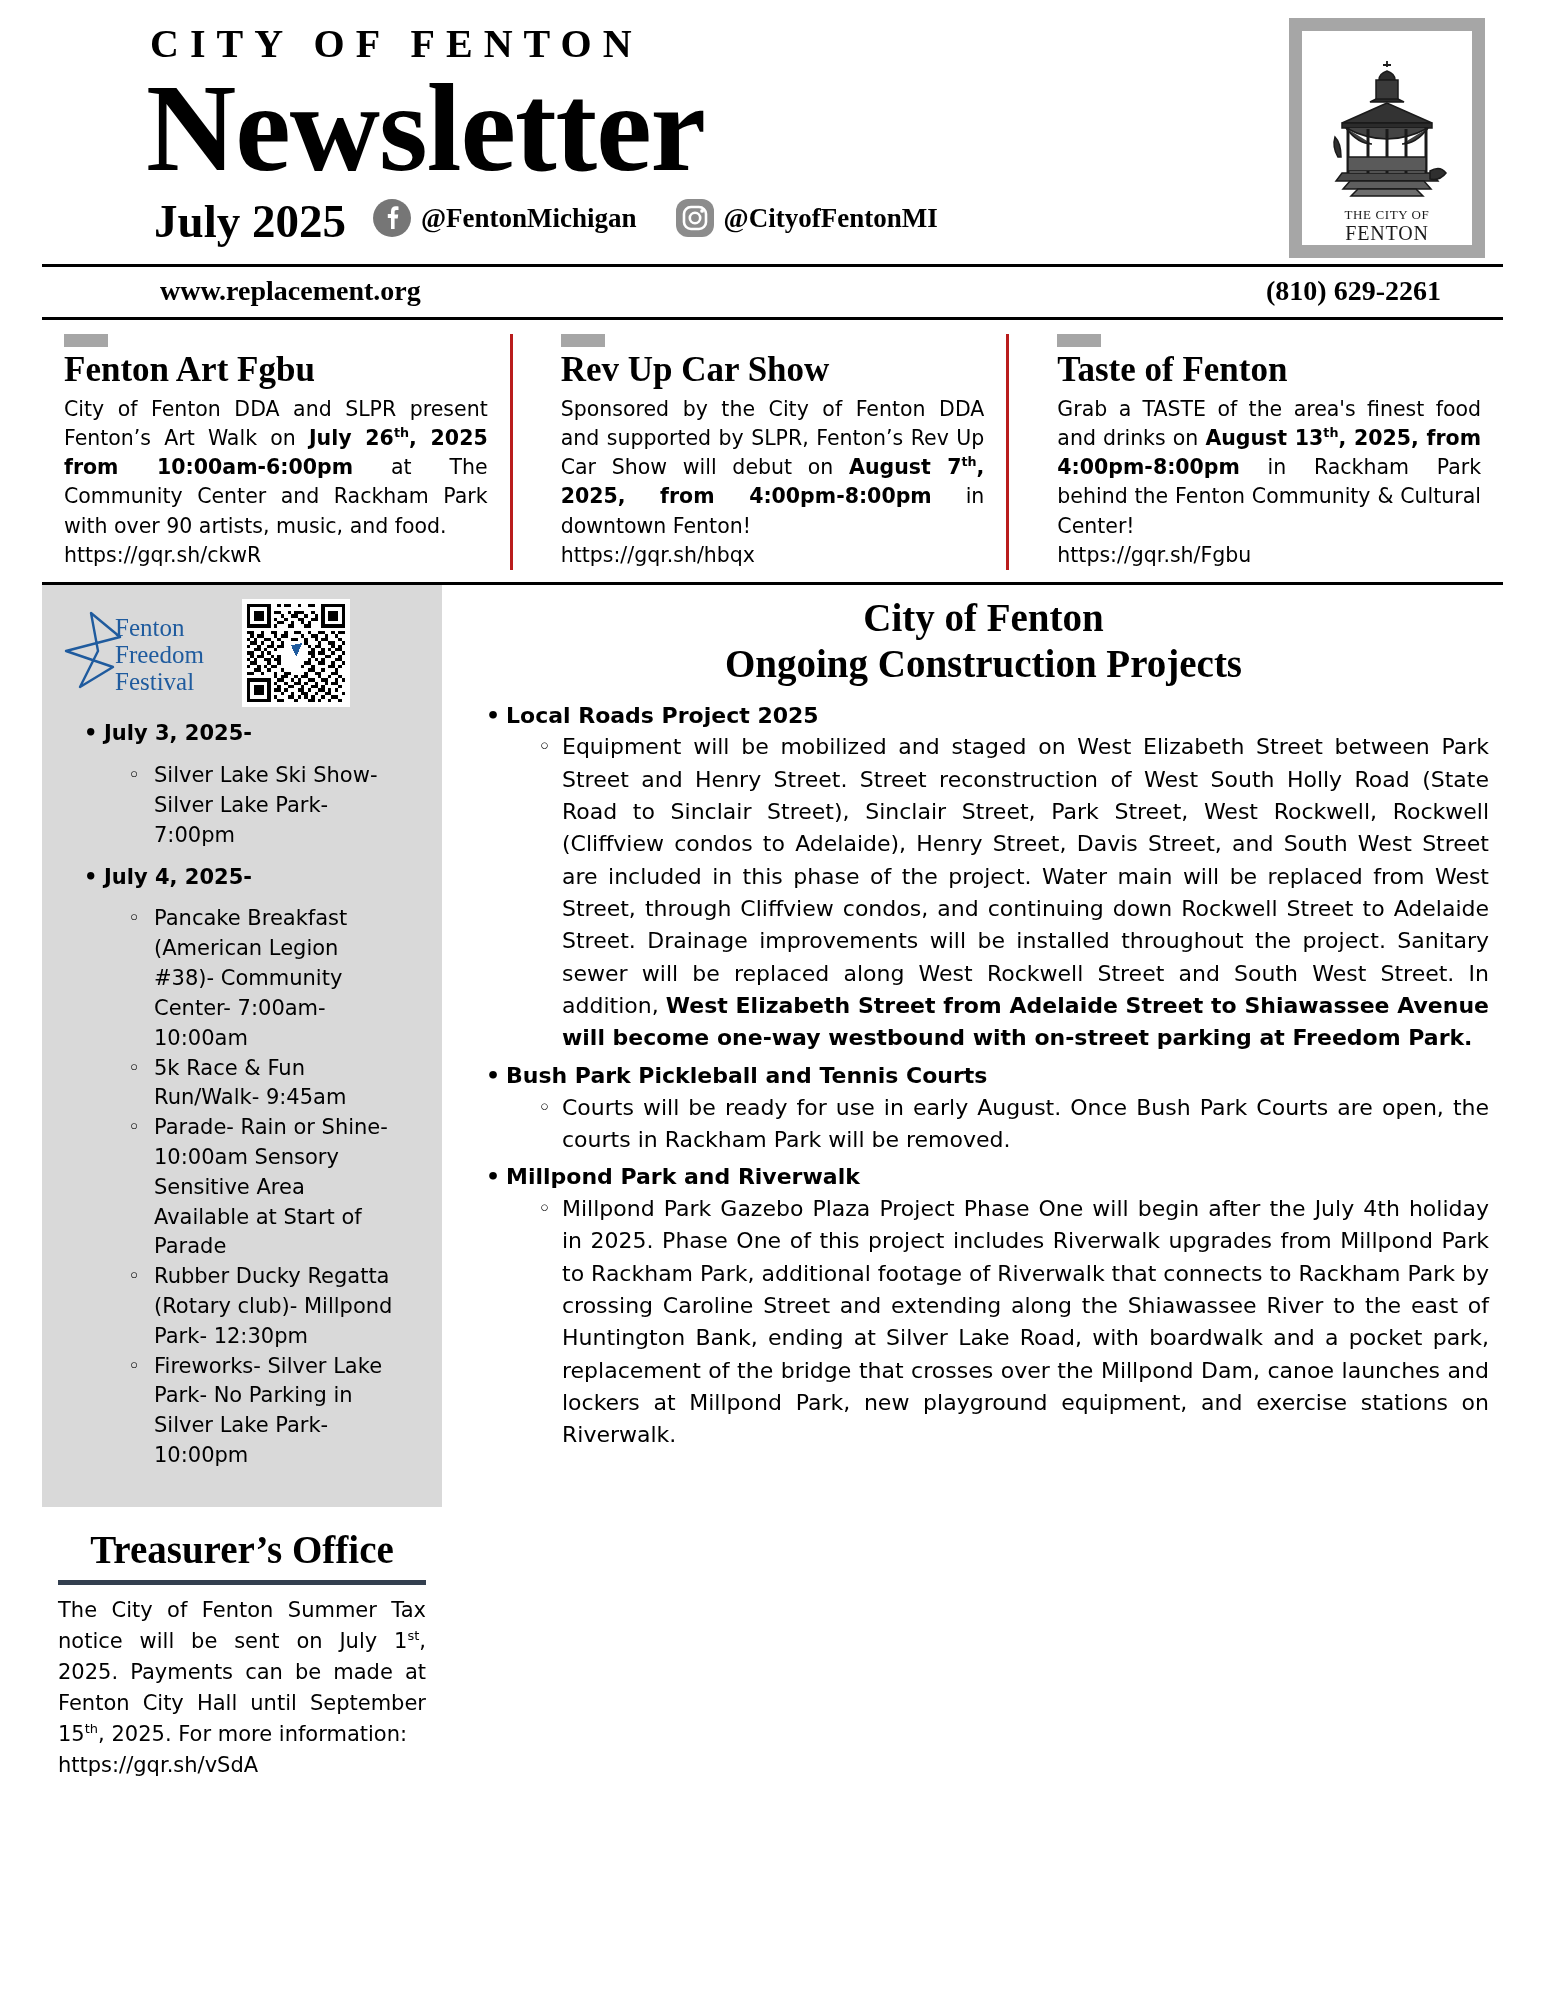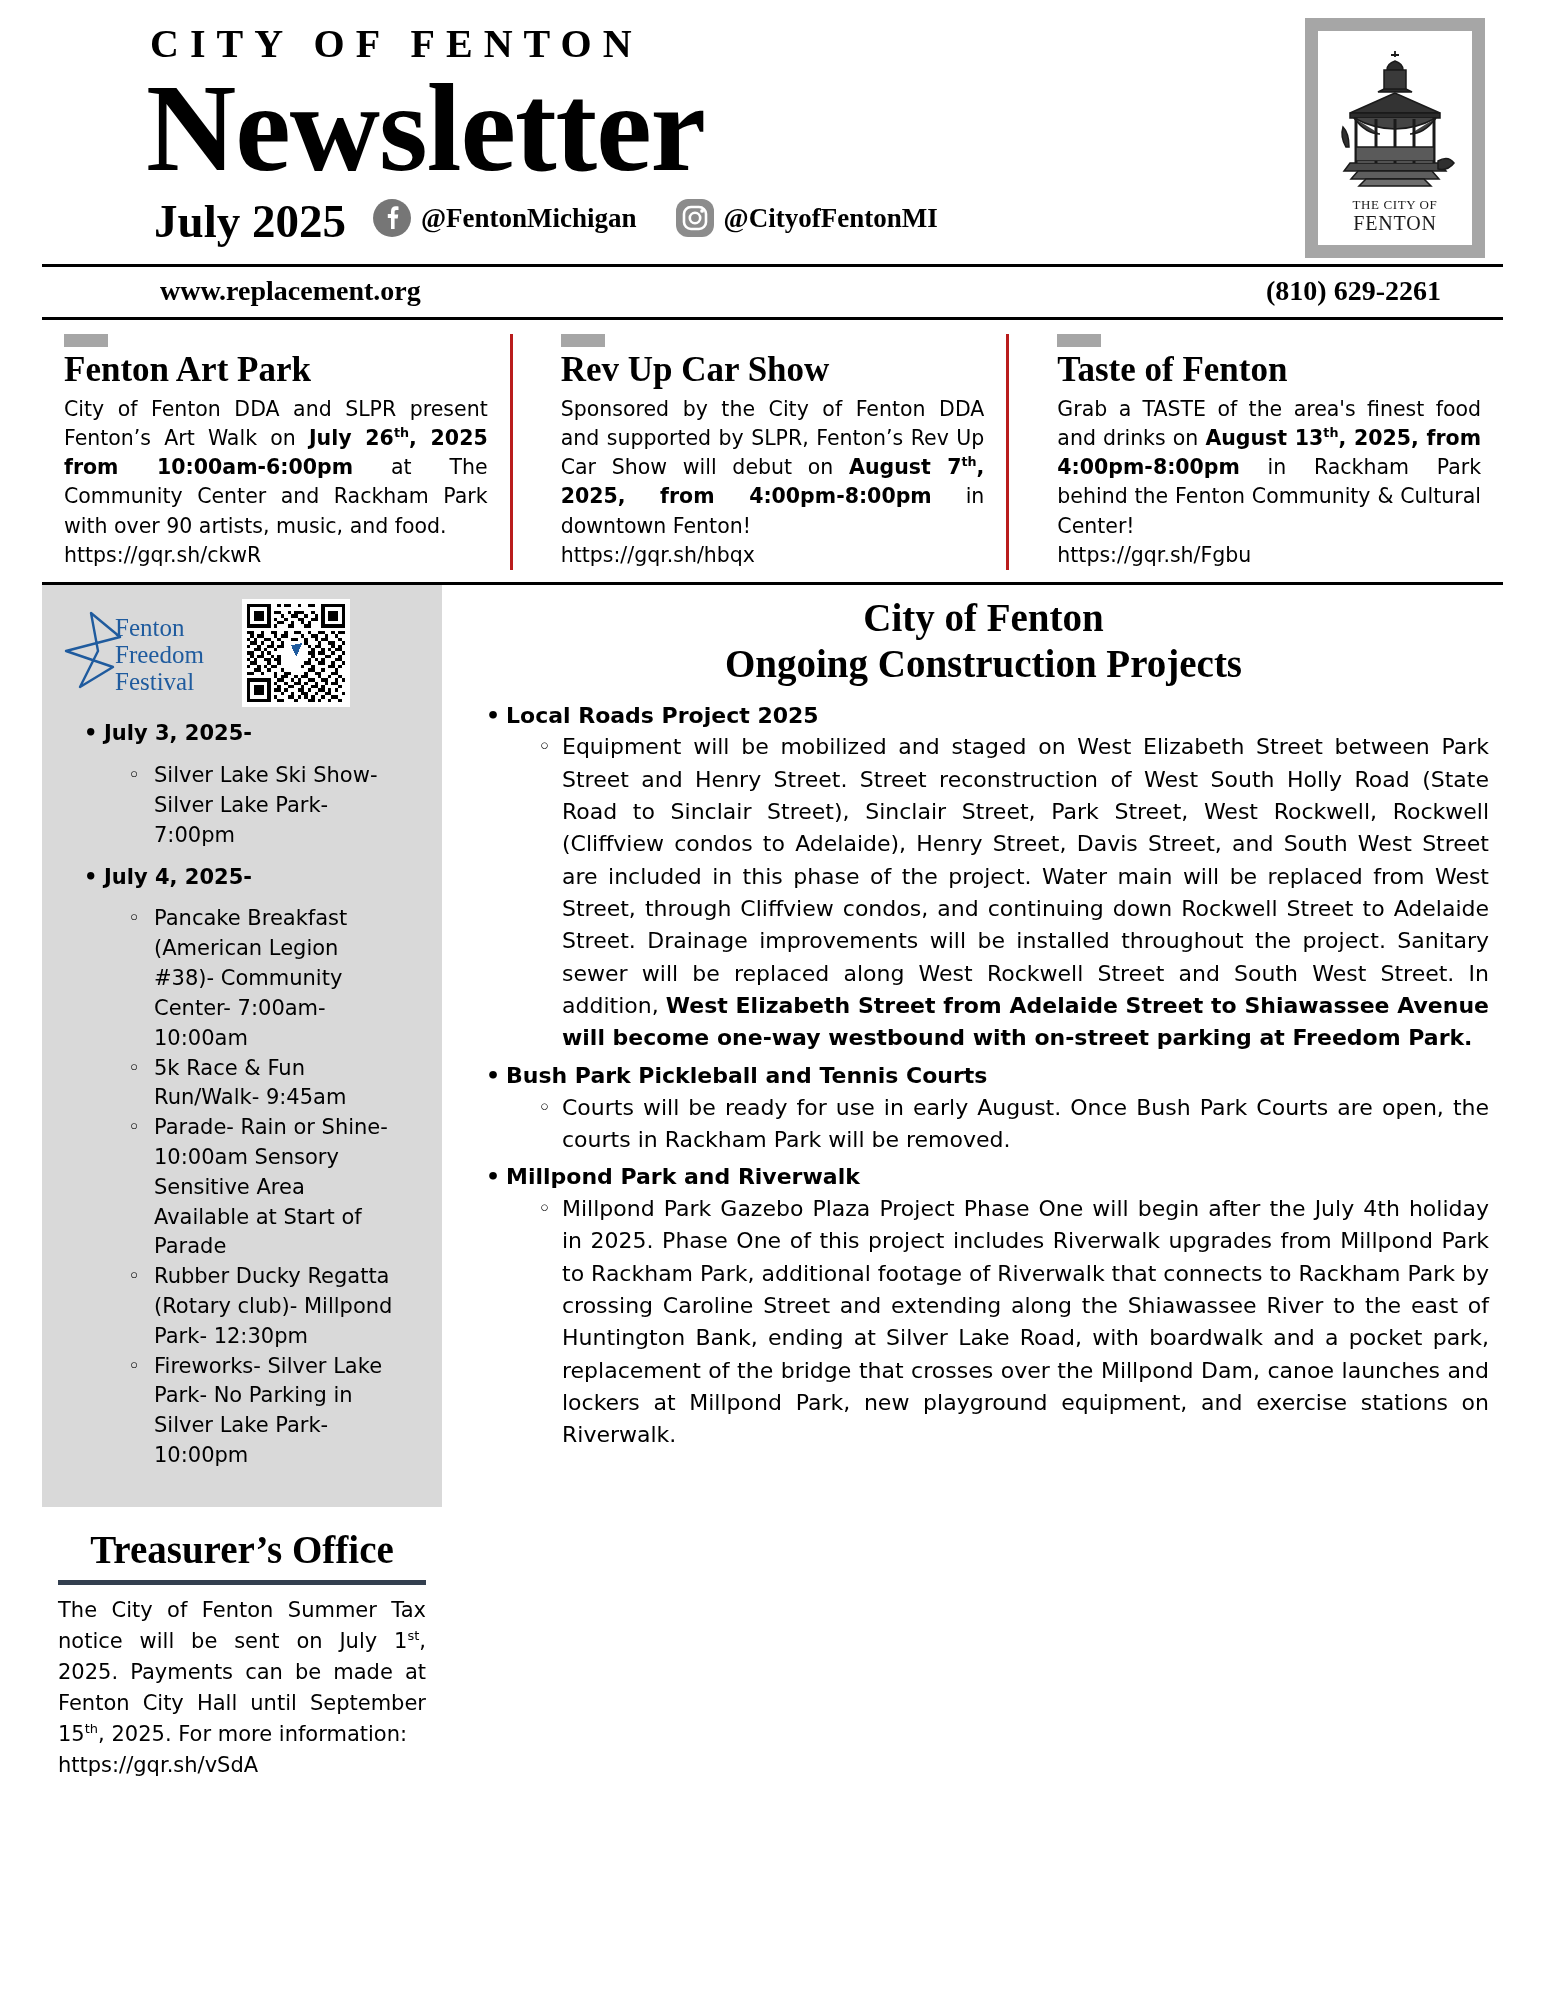--- a/index.html
+++ b/index.html
@@ -75,32 +75,32 @@
     line-height: 1;
   }
   .ic {
     width: 40px;
     height: 40px;
     display: block;
   }
 
   
   .logo-frame {
-    width: 180px;
+    width: 196px;
     height: 240px;
     border: 13px solid #a6a6a6;
     box-sizing: border-box;
     background: #ffffff;
     margin-right: 18px;
     margin-top: 4px;
     display: flex;
     flex-direction: column;
     align-items: center;
     justify-content: flex-start;
-    padding-top: 12px;
+    padding-top: 22px;
   }
   .logo-art { width: 150px; height: 150px; display:block; }
   .logo-cap1 {
     font-family: "Liberation Serif", serif;
     font-size: 13px;
     letter-spacing: 0.6px;
     margin-top: 4px;
     color: #1a1a1a;
   }
   .logo-cap2 {
@@ -363,21 +363,21 @@
 
   <div class="contact-bar">
     <span>www.replacement.org</span>
     <span>(810) 629-2261</span>
   </div>
 
   <div class="events">
 
     <div class="event-col">
       <div class="tab-mark"></div>
-      <div class="event-title">Fenton Art Park</div>
+      <div class="event-title">Fenton Art Fgbu</div>
       <div class="event-body">City of Fenton DDA and SLPR present Fenton’s Art Walk on <b>July 26<sup>th</sup>, 2025 from 10:00am-6:00pm</b> at The Community Center and Rackham Park with over 90 artists, music, and food.</div>
       <div class="event-url">https://gqr.sh/ckwR</div>
     </div>
 
     <div class="event-col">
       <div class="tab-mark"></div>
       <div class="event-title">Rev Up Car Show</div>
       <div class="event-body">Sponsored by the City of Fenton DDA and supported by SLPR, Fenton’s Rev Up Car Show will debut on <b>August 7<sup>th</sup>, 2025, from 4:00pm-8:00pm</b> in downtown Fenton!</div>
       <div class="event-url">https://gqr.sh/hbqx</div>
     </div>

